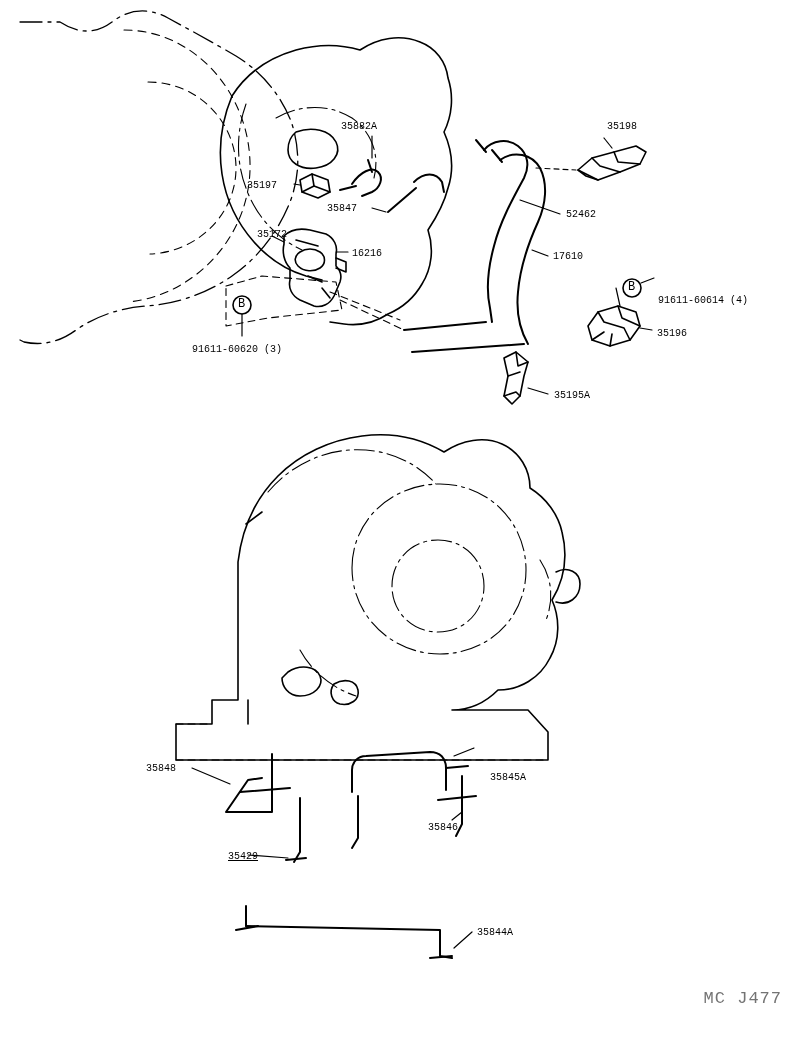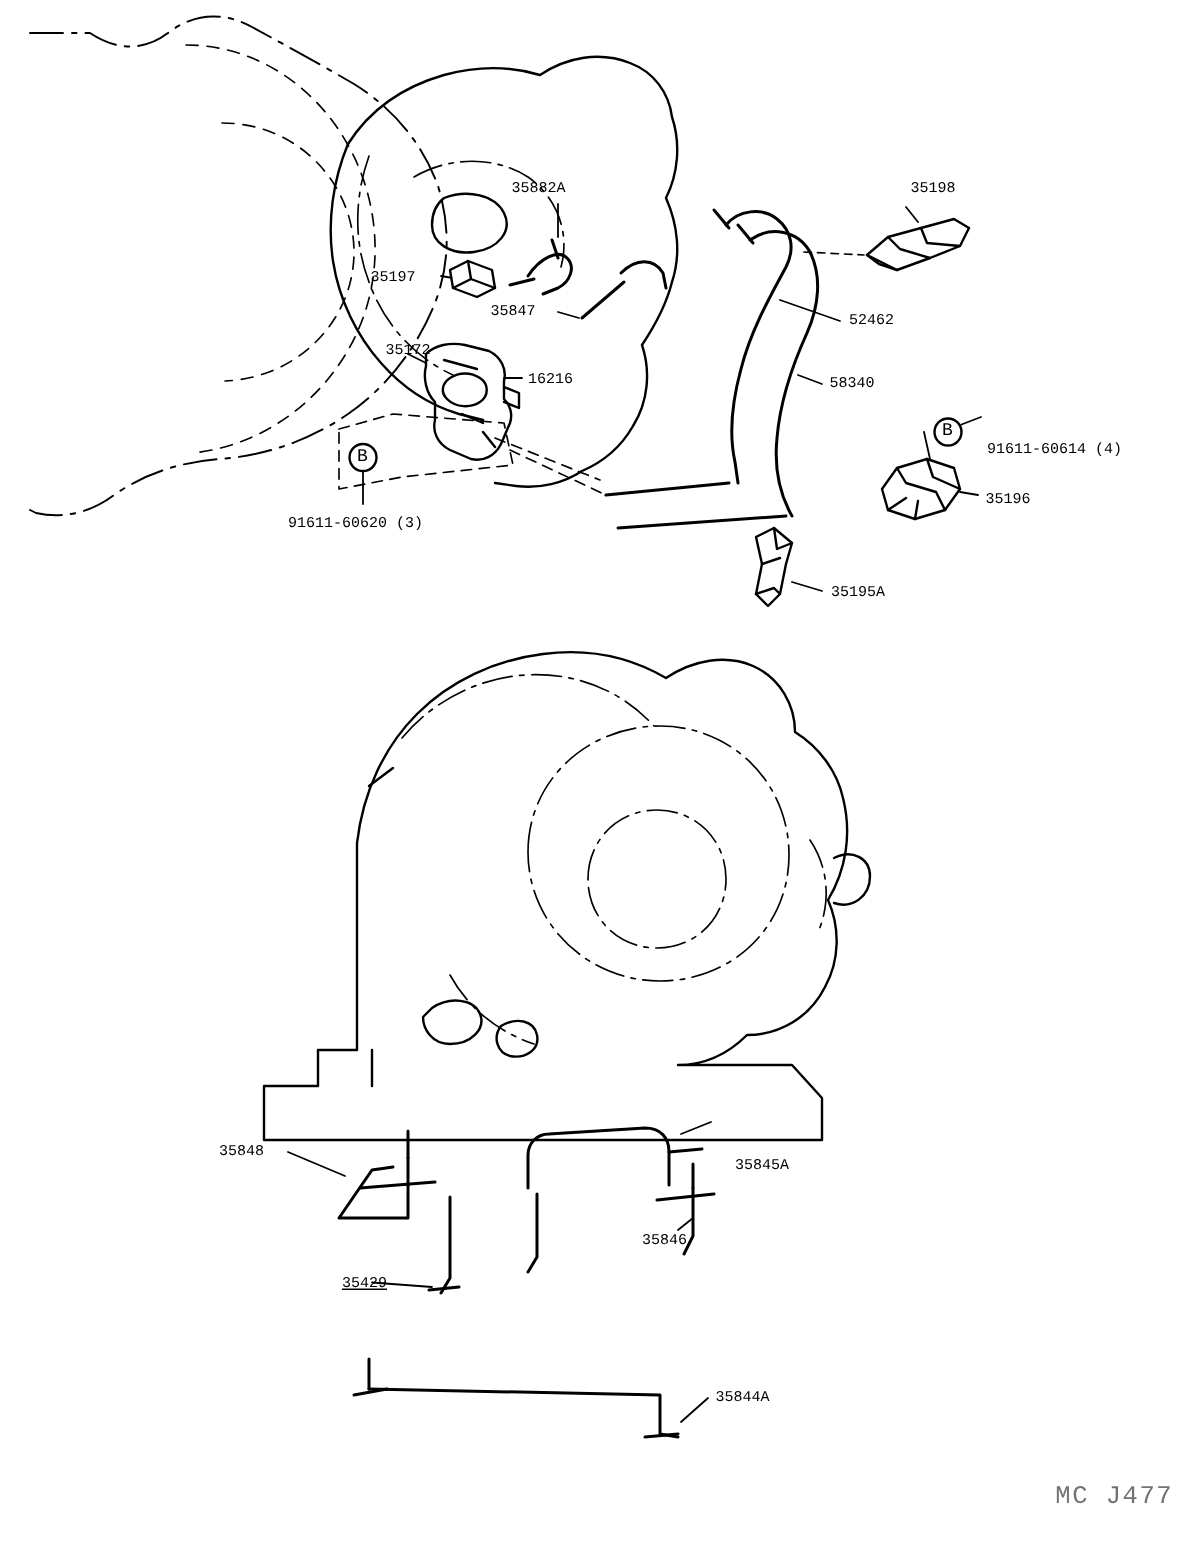--- a/index.html
+++ b/index.html
@@ -278,21 +278,21 @@
   <div class="lbl small" style="left:238px; top:297px; font-size:12px;">B</div>
   <div class="lbl small" style="left:628px; top:280px; font-size:12px;">B</div>
 
   <div class="lbl" style="left:341px; top:121px;">35882A</div>
   <div class="lbl" style="left:607px; top:121px;">35198</div>
   <div class="lbl" style="left:247px; top:180px;">35197</div>
   <div class="lbl" style="left:327px; top:203px;">35847</div>
   <div class="lbl" style="left:566px; top:209px;">52462</div>
   <div class="lbl" style="left:224px; top:229px;margin-left:33px;">35172</div>
   <div class="lbl" style="left:352px; top:248px;">16216</div>
-  <div class="lbl" style="left:553px; top:251px;">58340</div>
+  <div class="lbl" style="left:553px; top:251px;">17610</div>
   <div class="lbl" style="left:658px; top:271px;margin-top:24px;">91611-60614 (4)</div>
   <div class="lbl" style="left:657px; top:328px;">35196</div>
   <div class="lbl" style="left:192px; top:344px;">91611-60620 (3)</div>
   <div class="lbl" style="left:554px; top:390px;">35195A</div>
   <div class="lbl" style="left:478px; top:772px;margin-left:12px;">35845A</div>
   <div class="lbl" style="left:146px; top:763px;">35848</div>
   <div class="lbl" style="left:428px; top:822px;">35846</div>
   <div class="lbl" style="left:228px; top:851px;text-decoration:underline;">35429</div>
   <div class="lbl" style="left:477px; top:927px;">35844A</div>
 

